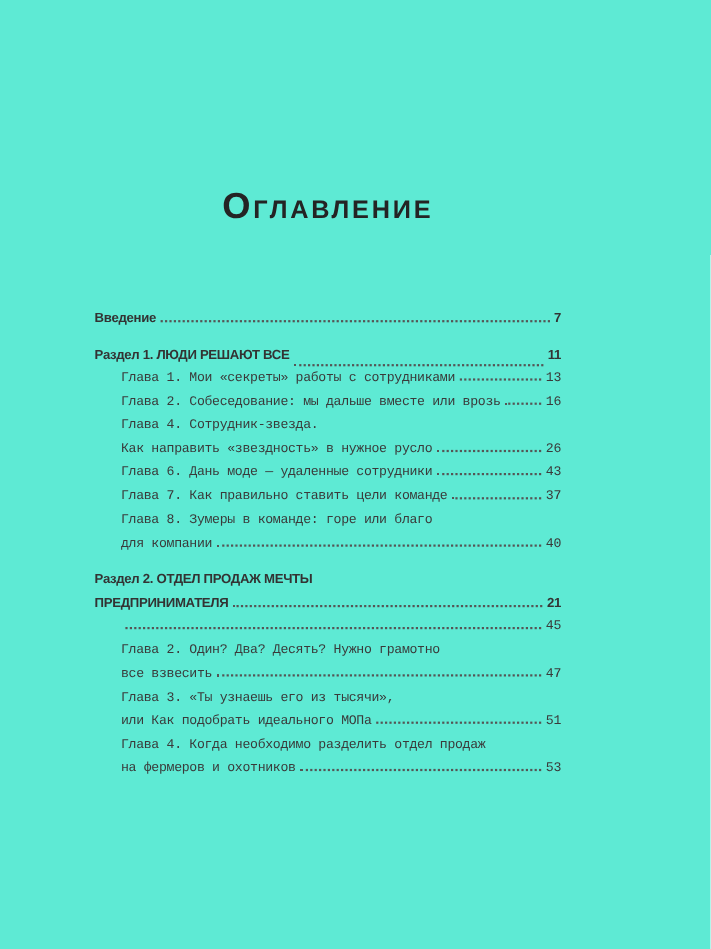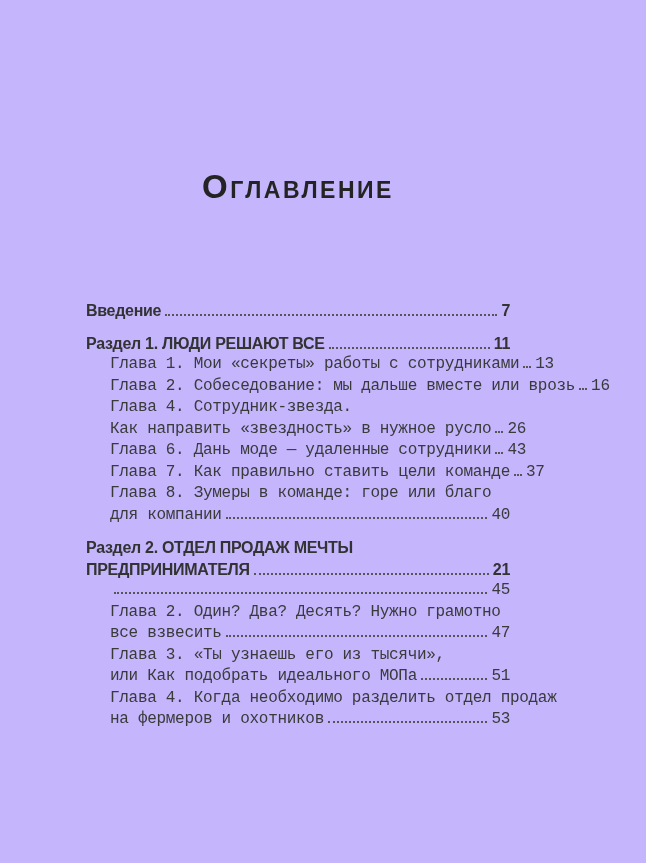--- a/index.html
+++ b/index.html
@@ -4,54 +4,54 @@
 <style>
   html, body {
     margin: 0;
     padding: 0;
     background: #ffffff;
   }
   .page {
     position: relative;
     width: 646px;
     height: 863px;
-    background: #c4b5fd;
+    background: #5eead4;
     font-family: "Liberation Sans", sans-serif;
     color: #3a3a3a;
     overflow: hidden;
   }
   .content {
     width: 424px;
     margin-left: 86px;
     padding-top: 170px;
   }
   .title {
     margin: 0;
     text-align: center;
     font-variant: small-caps;
     font-weight: bold;
     font-size: 33px;
     line-height: 1;
     letter-spacing: 2.5px;
     color: #242424;
   }
   .toc {
-    margin-top: 97px;
-    font-size: 16px;
+    margin-top: 76px;
+    font-size: 12px;
     line-height: 21.5px;
     letter-spacing: -0.3px;
   }
   .row {
     display: flex;
     align-items: baseline;
     white-space: nowrap;
   }
   .row.lvl1 { padding-left: 24px; font-family: Liberation Mono, monospace; }
   .row.bold { font-weight: bold; color: #333333; }
-  .row.gap  { margin-top: 11px; }
+  .row.gap  { margin-top: 11px; align-items: flex-end; }
   .lbl { flex: 0 0 auto; }
   .dots {
     flex: 1 1 0;
     min-width: 8px;
     display: inline-block;
     height: 0;
     border-bottom: 2px dotted #555555;
     margin-left: 4px;
     margin-right: 4px;
   }

